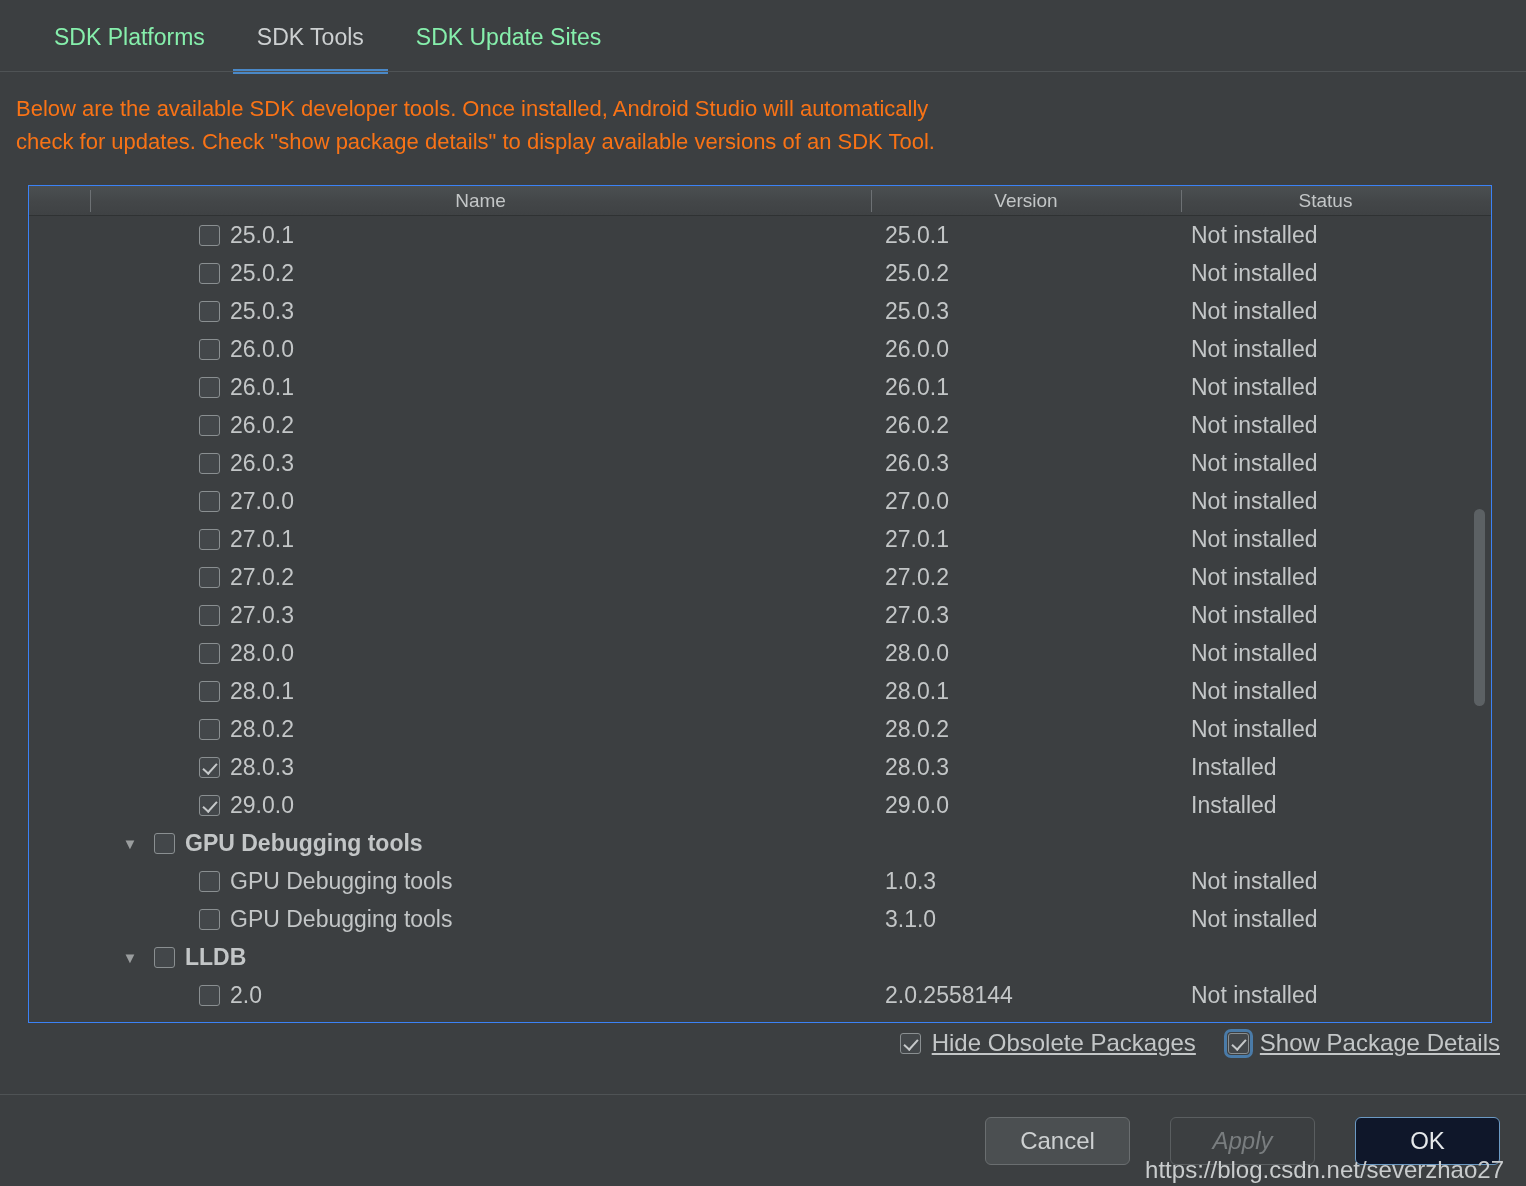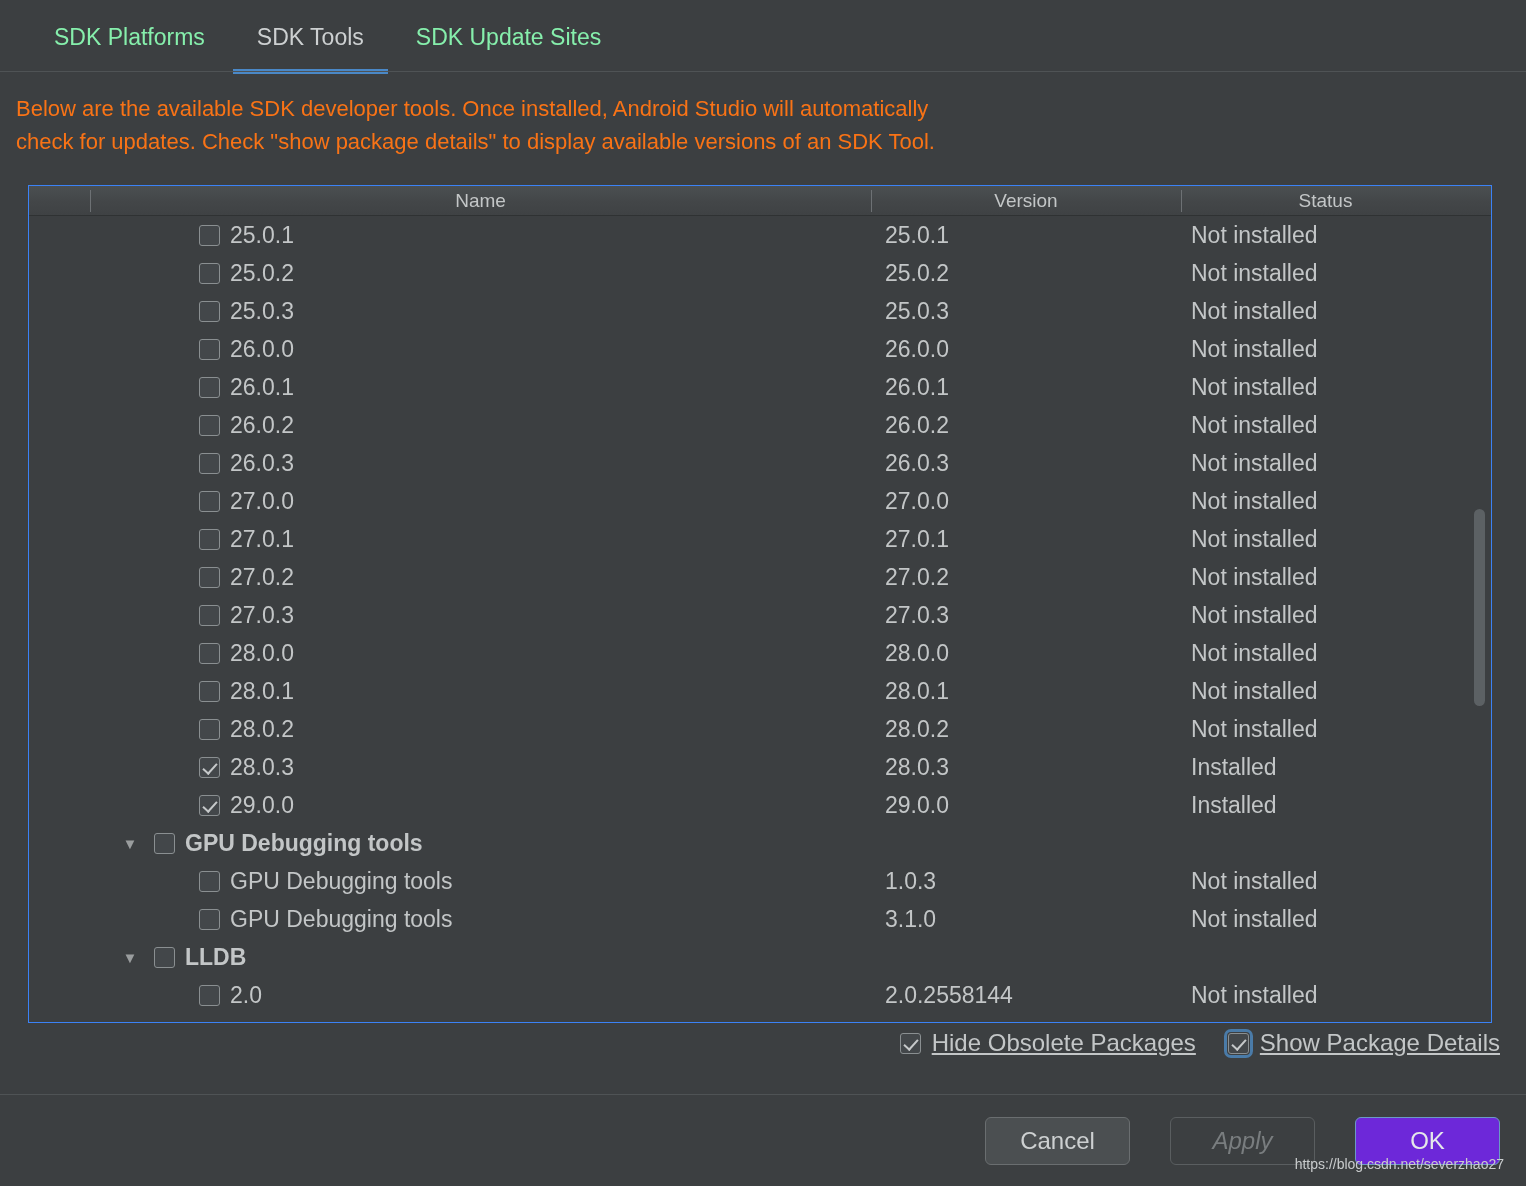--- a/index.html
+++ b/index.html
@@ -270,30 +270,30 @@
     cursor: default;
     white-space: nowrap;
   }
   .btn.disabled {
     background: #3c3f41;
     border-color: #5a5e60;
     color: #797d7f;
     font-style: italic;
   }
   .btn.primary {
-    background: #6d28d9;
+    background: #0f172a;
     border: 1px solid #6b9ac4;
     color: #e5e8ea;
   }
 
   .watermark {
     position: absolute;
     right: 22px;
     top: 1156px;
-    font-size: 14px;
+    font-size: 24px;
     color: #c9cccd;
     white-space: nowrap;
   }
 </style>
 </head>
 <body>
 
 <div class="dialog">
 
   <div class="tabbar">

